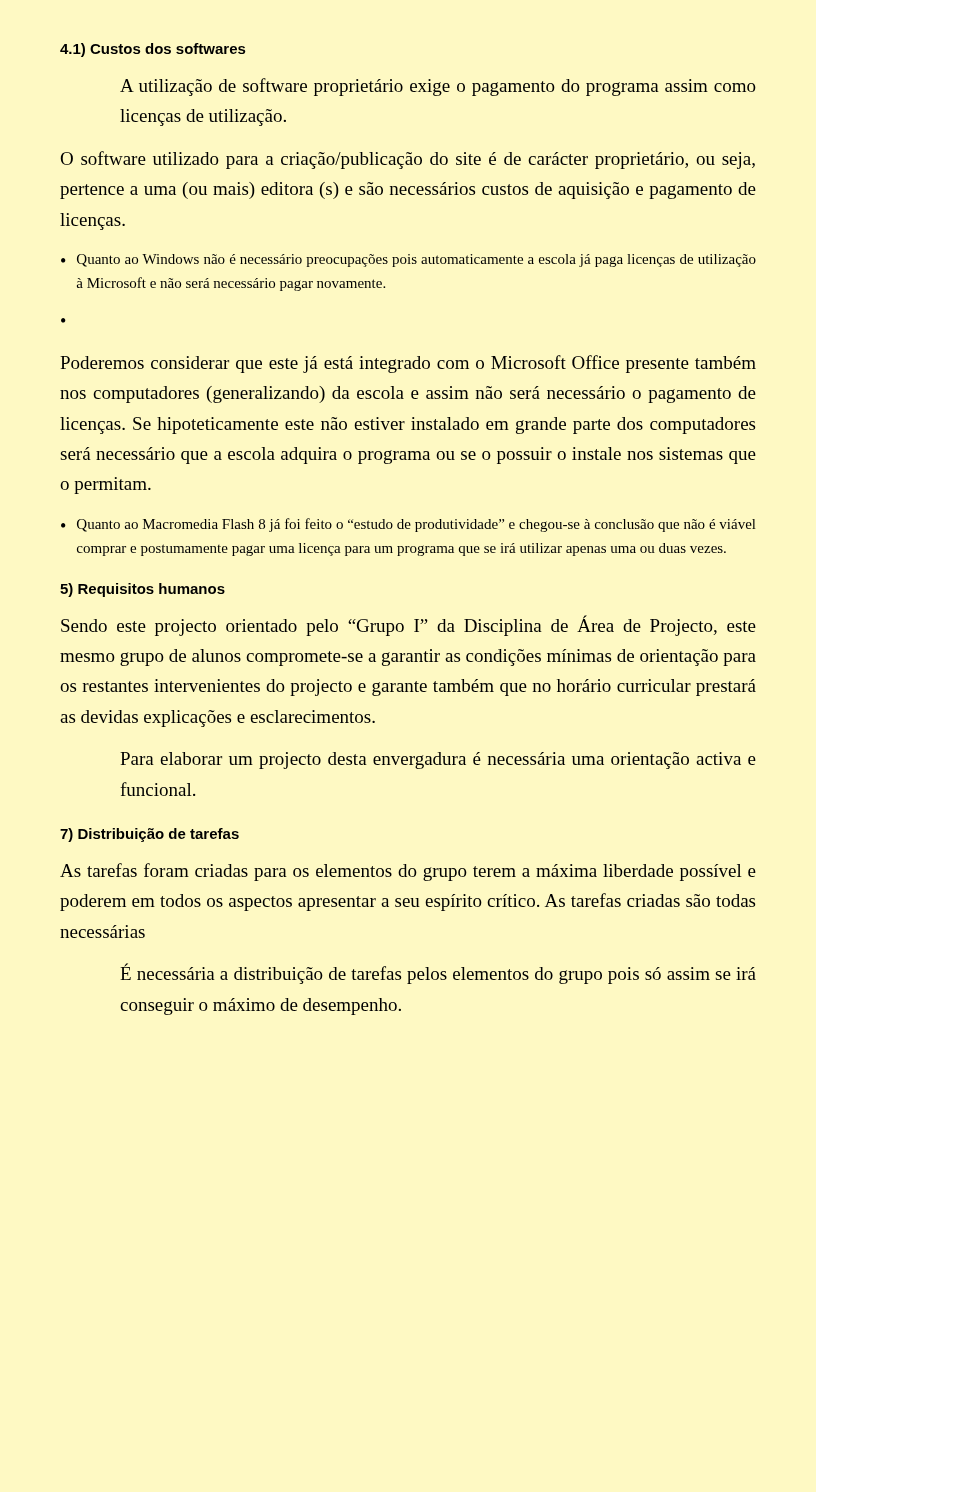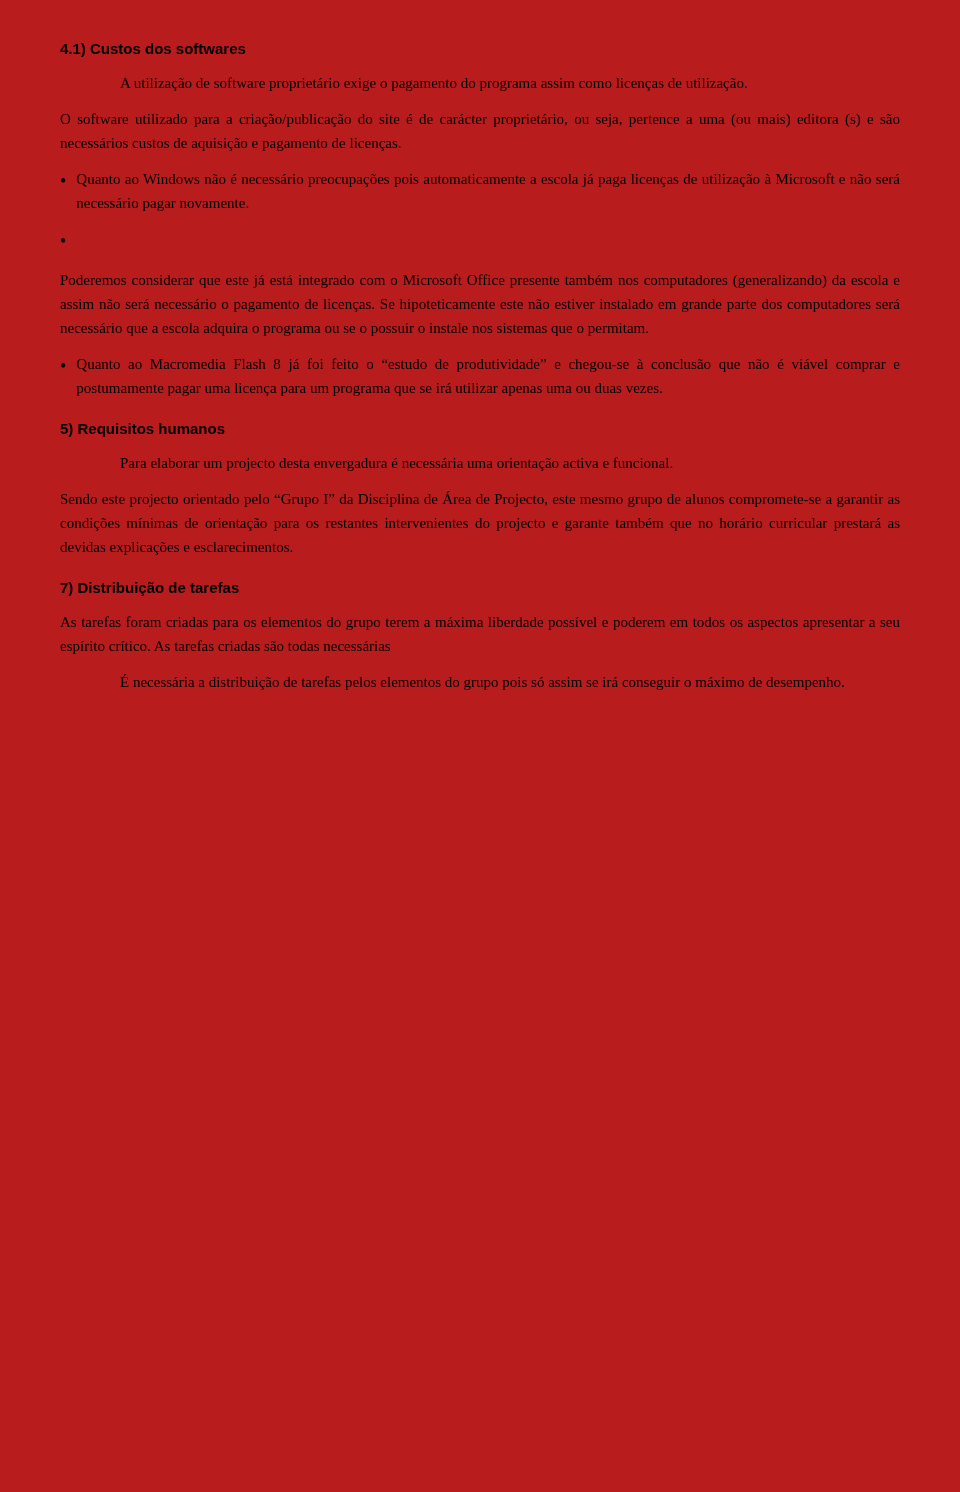--- a/index.html
+++ b/index.html
@@ -11,38 +11,38 @@
     body {
       background: #ffffff;
       font-family: "Times New Roman", Times, serif;
       font-size: 15px;
       color: #000000;
       width: 960px;
       min-height: 1492px;
     }
 
     .page {
-      width: 960px;
+      width: 816px;
       min-height: 1492px;
-      background: #b91c1c;
+      background: #fef9c3;
       padding: 40px 60px 40px 60px;
     }
 
     .section-title {
       font-family: Arial, sans-serif;
       font-weight: bold;
       font-size: 15px;
       margin-bottom: 14px;
     }
 
     .paragraph {
       text-align: justify;
       line-height: 1.6;
       margin-bottom: 12px;
-      font-size: 15px;
+      font-size: 19px;
     }
 
     .bullet-item {
       display: flex;
       align-items: flex-start;
       margin-bottom: 12px;
       text-align: justify;
     }
 
     .bullet-dot {
@@ -96,23 +96,23 @@
 
     <div class="bullet-item">
       <span class="bullet-dot">•</span>
       <span class="bullet-text">Quanto ao Macromedia Flash 8 já foi feito o “estudo de produtividade” e chegou-se à conclusão que não é viável comprar e postumamente pagar uma licença para um programa que se irá utilizar apenas uma ou duas vezes.</span>
     </div>
   </div>
 
   <div class="section-block section-gap">
     <div class="section-title">5) Requisitos humanos</div>
 
+    <div class="paragraph">Sendo este projecto orientado pelo “Grupo I” da Disciplina de Área de Projecto, este mesmo grupo de alunos compromete-se a garantir as condições mínimas de orientação para os restantes intervenientes do projecto e garante também que no horário curricular prestará as devidas explicações e esclarecimentos.</div>
+
     <div class="paragraph indented">Para elaborar um projecto desta envergadura é necessária uma orientação activa e funcional.</div>
-
-    <div class="paragraph">Sendo este projecto orientado pelo “Grupo I” da Disciplina de Área de Projecto, este mesmo grupo de alunos compromete-se a garantir as condições mínimas de orientação para os restantes intervenientes do projecto e garante também que no horário curricular prestará as devidas explicações e esclarecimentos.</div>
   </div>
 
   <div class="section-block section-gap">
     <div class="section-title">7) Distribuição de tarefas</div>
 
     <div class="paragraph">As tarefas foram criadas para os elementos do grupo terem a máxima liberdade possível e poderem em todos os aspectos apresentar a seu espírito crítico. As tarefas criadas são todas necessárias</div>
 
     <div class="paragraph indented">É necessária a distribuição de tarefas pelos elementos do grupo pois só assim se irá conseguir o máximo de desempenho.</div>
   </div>
 

